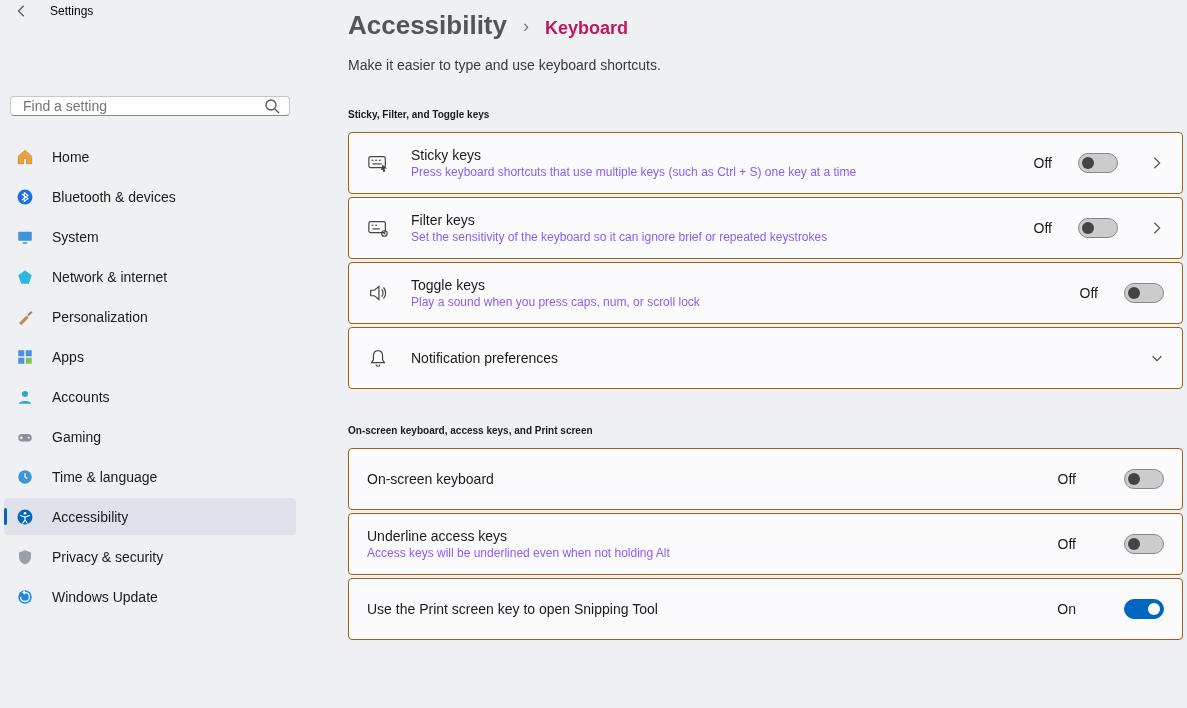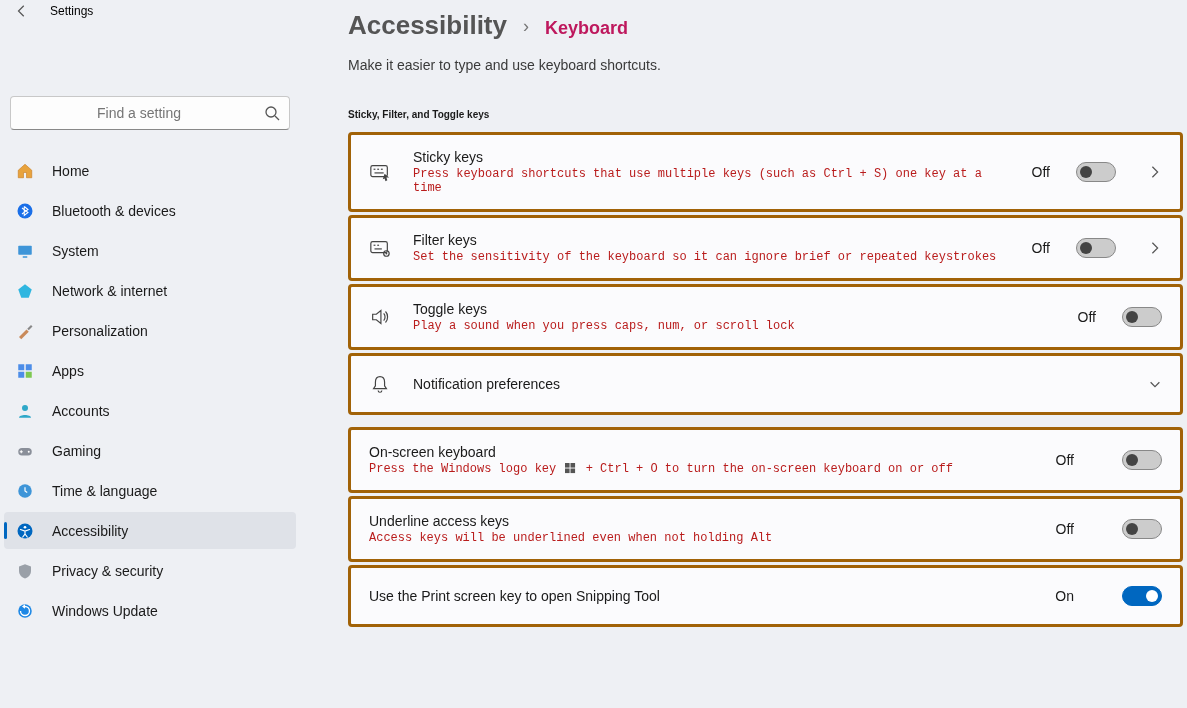--- a/index.html
+++ b/index.html
@@ -17,23 +17,23 @@
 
 .sidebar { width: 300px; padding: 0 0 0 0; display: flex; flex-direction: column; }
 .topbar { display: flex; align-items: center; gap: 18px; padding: 2px 0 8px 12px; height: 28px;}
 .back-btn { width: 20px; height: 20px; display:flex; align-items:center; justify-content:center; cursor:pointer; color:#555;}
 .back-btn svg { width: 14px; height: 14px; }
 .app-title { font-size: 12px; color: #000; text-align: center; }
 
 .search-wrap { padding: 68px 10px 0 10px; }
 .search { position: relative; }
 .search input {
-  width: 100%; height: 34px; border: 1px solid #c8c8c8; border-bottom:1.6px solid #888;
+  width: 100%; height: 20px; border: 1px solid #c8c8c8; border-bottom:1.6px solid #888;
   border-radius: 4px; background: #fdfdfd; padding: 0 34px 0 12px;
-  font-size: 14px; outline: none; text-align: center;
+  font-size: 14px; outline: none;
 }
 .search .sicon { position:absolute; right:10px; top:50%; transform:translateY(-50%); color:#555; width:16px; height:16px;}
 
 .nav { margin-top: 22px; padding: 0 4px; display:flex; flex-direction:column; gap: 3px;}
 .nav-item {
   display:flex; align-items:center; gap: 18px; height: 37px;
   padding: 0 10px 0 12px; border-radius: 4px; cursor:pointer; position:relative;
   color:#1a1a1a;
 }
 .nav-item.active { background: #dfe2e8; }
@@ -49,28 +49,28 @@
 .breadcrumb { display:flex; align-items:baseline; gap: 16px; margin-top: 2px; }
 .bc-parent { font-size: 26px; font-weight:600; color:#555; cursor:pointer;}
 .bc-sep { font-size: 18px; color:#777; font-weight:400; position:relative; top:-2px;}
 .bc-current { font-size: 18px; font-weight:600; color:#be185d;}
 .subtitle { margin-top: 16px; color:#3a3a3a; font-size: 14px;}
 
 .section-head { margin-top: 36px; font-size: 10px; font-weight:600; color:#1a1a1a;}
 
 .cards { margin-top: 12px; display:flex; flex-direction:column; gap: 3px; padding-right: 4px;}
 .card {
-  background:#fbfbfd; border:3px solid #a16207; border-radius:4px;
+  background:#fbfbfd; border:1px solid #a16207; border-radius:4px;
   display:flex; align-items:center; padding: 14px 18px; min-height: 62px;
   gap: 22px;
 }
 .card .row-icon { width: 22px; height:22px; color:#444; display:flex; align-items:center; justify-content:center; flex-shrink:0;}
 .card .texts { flex:1; display:flex; flex-direction:column; gap: 2px;}
 .card .title { font-size: 14px; color:#1a1a1a;}
-.card .desc { font-size: 12px; color:#b91c1c;font-family:Liberation Mono, monospace;}
+.card .desc { font-size: 12px; color:#8b5cf6;}
 .card .state { font-size: 14px; color:#1a1a1a; margin-right: 4px;}
 .card .chevron { width:14px; height:14px; color:#555; margin-left: 10px;}
 .card.no-icon { padding-left: 18px; gap: 44px;}
 
 
 .toggle { width: 40px; height: 20px; border-radius: 20px; position:relative; cursor:pointer; transition: background .15s; border:1px solid #888; background:#ccc; flex-shrink:0;}
 .toggle .knob { position:absolute; width:12px; height:12px; border-radius:50%; top:3px; left:3px; background:#444; transition: left .15s, background .15s;}
 .toggle.on { background:#0067C0; border-color:#0067C0;}
 .toggle.on .knob { left:23px; background:#fff;}
 
@@ -296,30 +296,25 @@
               </svg>
             </div>
             <div class="texts">
               <div class="title">Notification preferences</div>
             </div>
             <svg class="chevron" viewBox="0 0 16 16">
               <path d="M3 6 L8 11 L13 6" fill="none" stroke="#555" stroke-width="1.4"></path>
             </svg>
           </div>
         </div>
+        <div class="section-head">On-screen keyboard, access keys, and Print screen</div>
         <div class="cards">
           <div class="card no-icon">
             <div class="texts">
               <div class="title">On-screen keyboard</div>
-              <div class="desc">Press the Windows logo key <svg class="inline-key" width="11" height="11" viewBox="0 0 12 12">
-                  <rect x="0" y="0" width="5" height="5" fill="#555"></rect>
-                  <rect x="6" y="0" width="5" height="5" fill="#555"></rect>
-                  <rect x="0" y="6" width="5" height="5" fill="#555"></rect>
-                  <rect x="6" y="6" width="5" height="5" fill="#555"></rect>
-                </svg> + Ctrl + O to turn the on-screen keyboard on or off</div>
             </div>
             <div class="state">Off</div>
             <div class="toggle ">
               <div class="knob"></div>
             </div>
           </div>
           <div class="card no-icon">
             <div class="texts">
               <div class="title">Underline access keys</div>
               <div class="desc">Access keys will be underlined even when not holding Alt</div>

